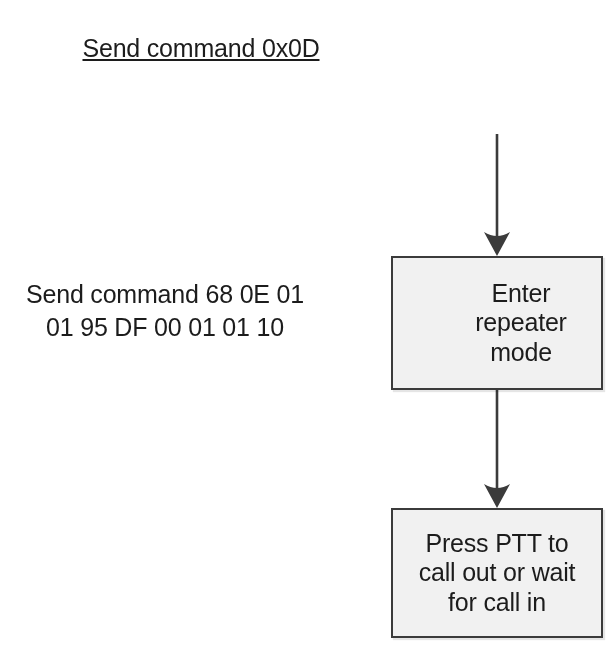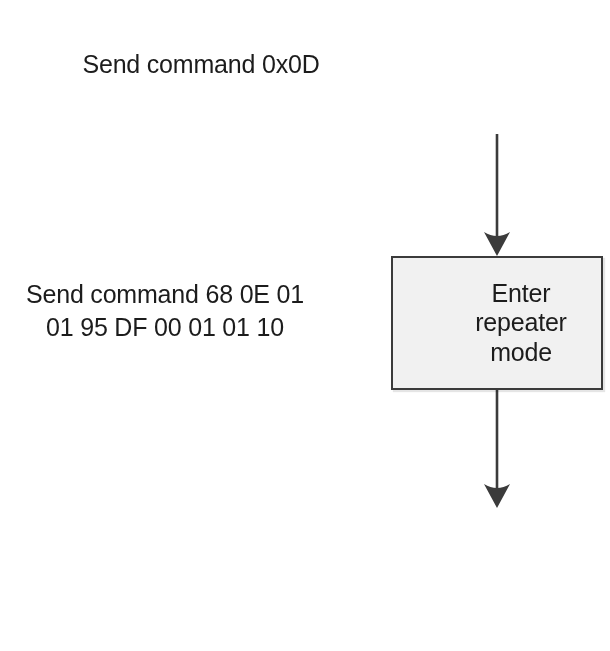--- a/index.html
+++ b/index.html
@@ -72,22 +72,23 @@
     position: absolute;
     text-align: center;
     font-size: 25px;
     line-height: 1.30;
     color: #1c1c1c;
     letter-spacing: -0.2px;
     white-space: pre-line;
   }
   #label-cmd-0d {
     left: 28px;
-    top: 48px;
+    top: 32px;
     width: 346px;
+    text-decoration: underline;
   }
   #label-cmd-68 {
     left: -8px;
     top: 278px;
     width: 346px;
   }
 
   
   .connectors {
     position: absolute;
@@ -112,19 +113,24 @@
       <path d="M497,508 L484,484 Q497,492 510,484 Z" fill="#3b3b3b"></path>
     </g>
   </svg>
 
 
   <div class="node" id="node-repeater">
     <span class="node-text">Enter repeater
 mode</span>
   </div>
 
+  <div class="node" id="node-ptt">
+    <span class="node-text">Press PTT to
+call out or wait
+for call in</span>
+  </div>
 
   <div class="side-label" id="label-cmd-0d">Send command 0x0D</div>
 
   <div class="side-label" id="label-cmd-68">Send command 68 0E 01
 01 95 DF 00 01 01 10</div>
 
 </div>
 
 </body></html>

